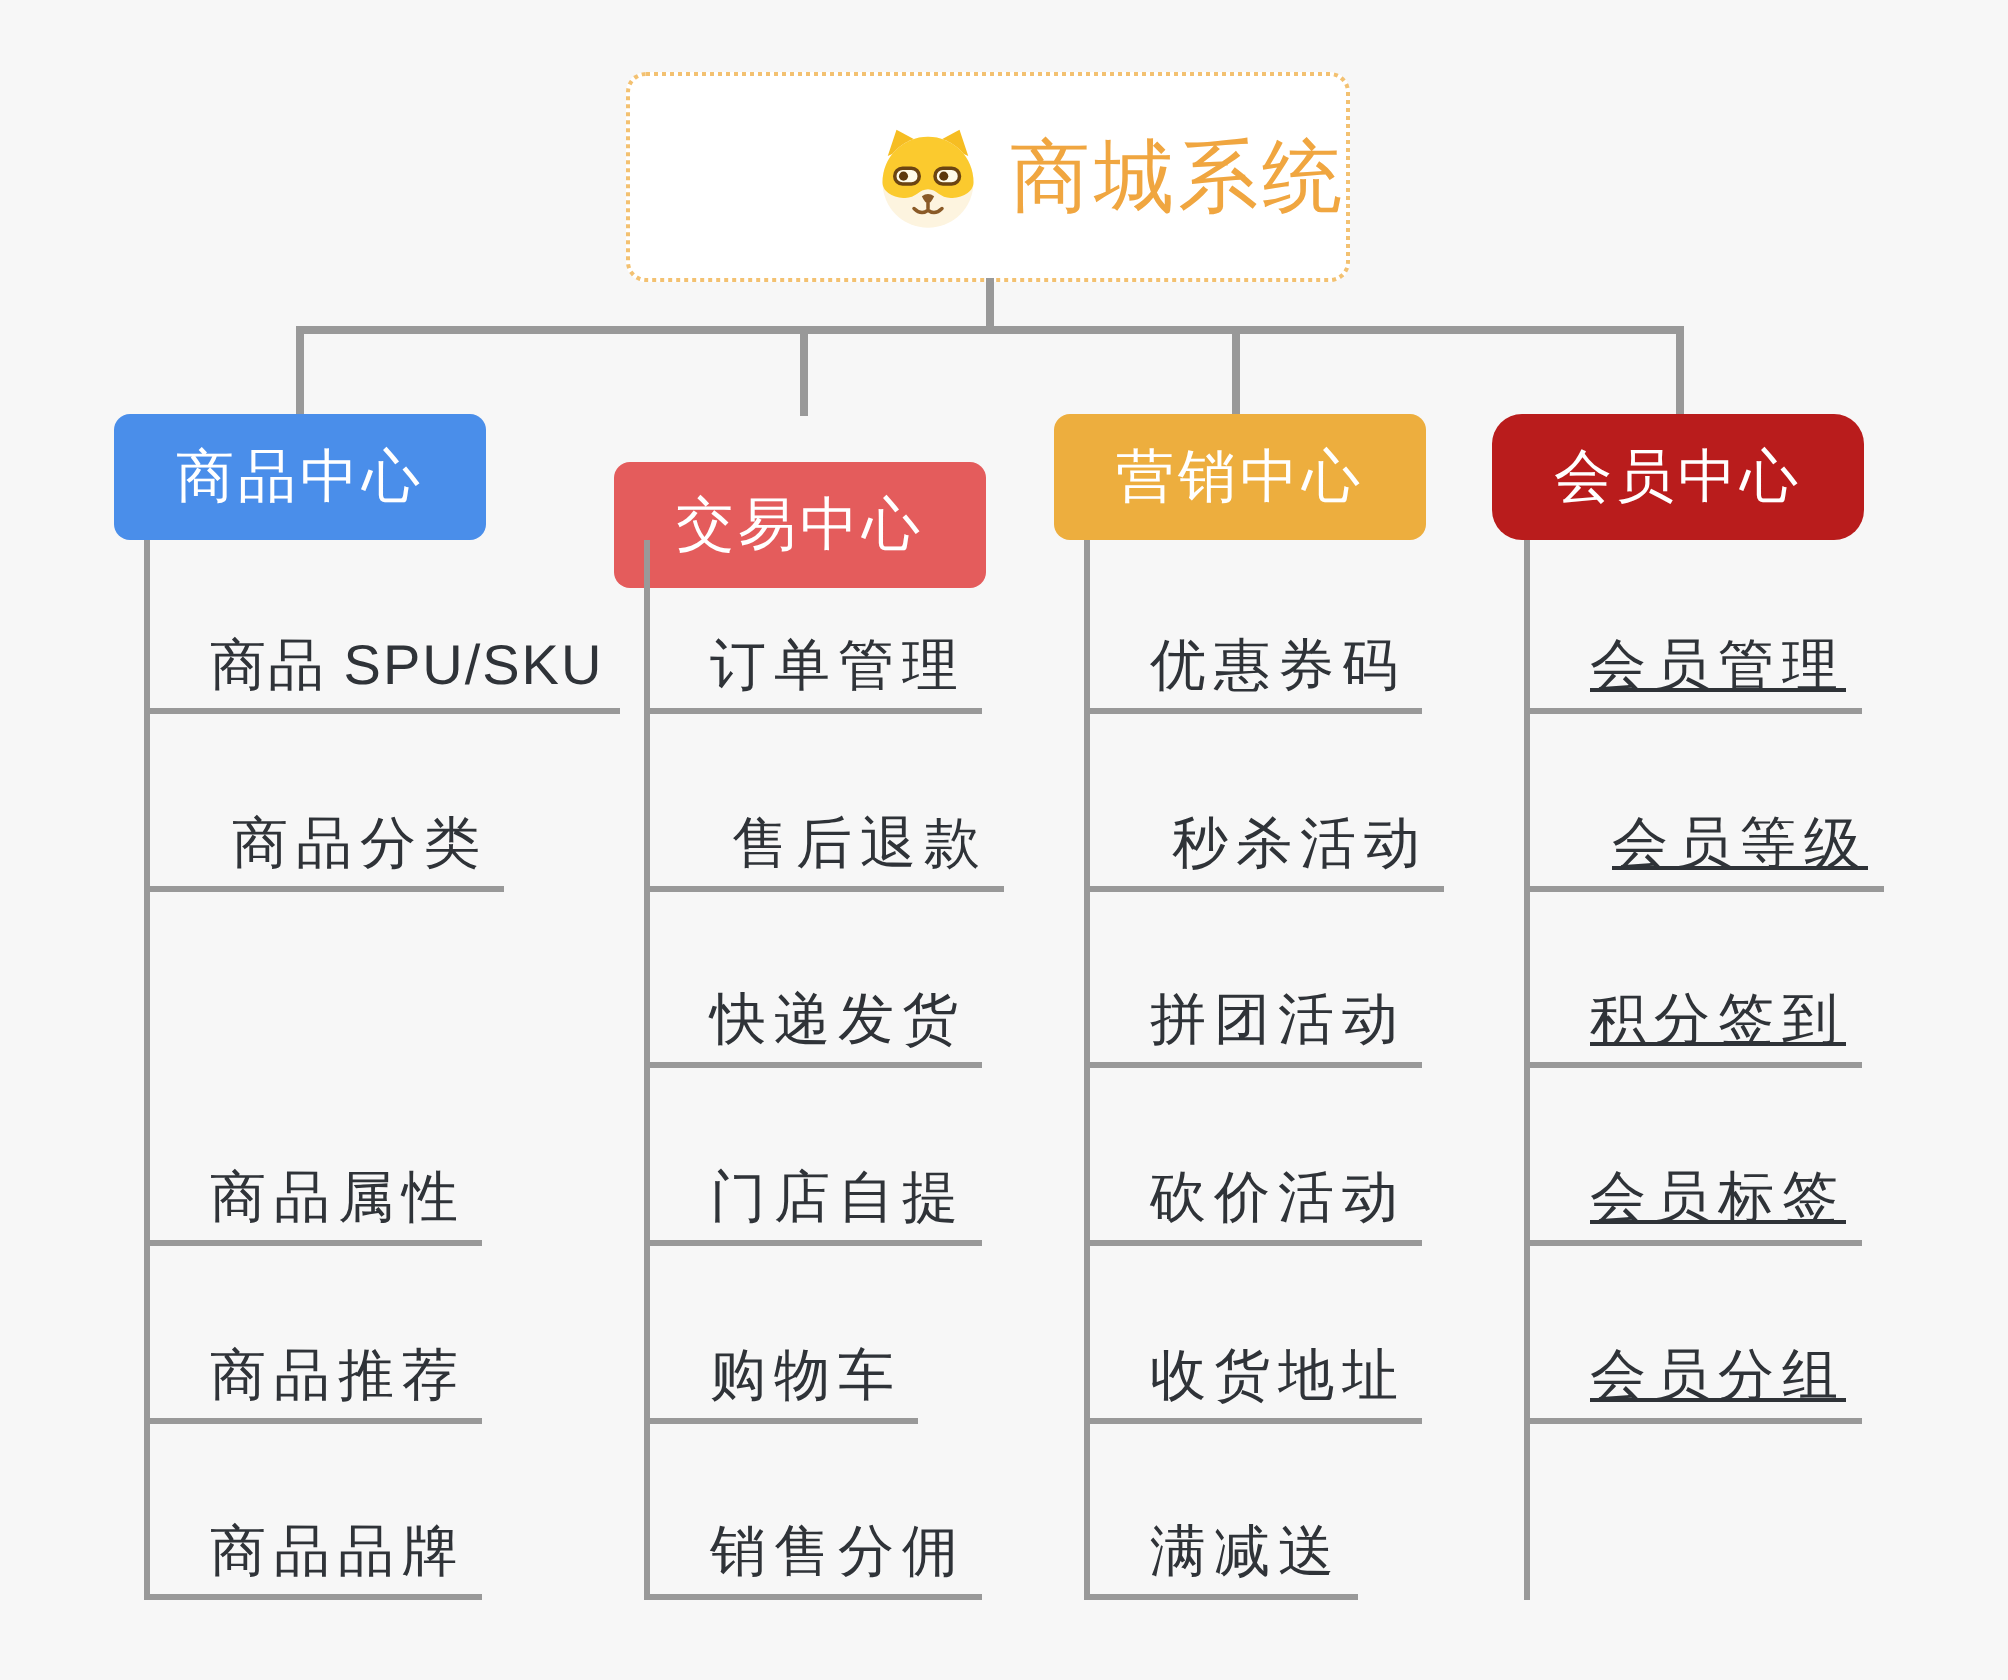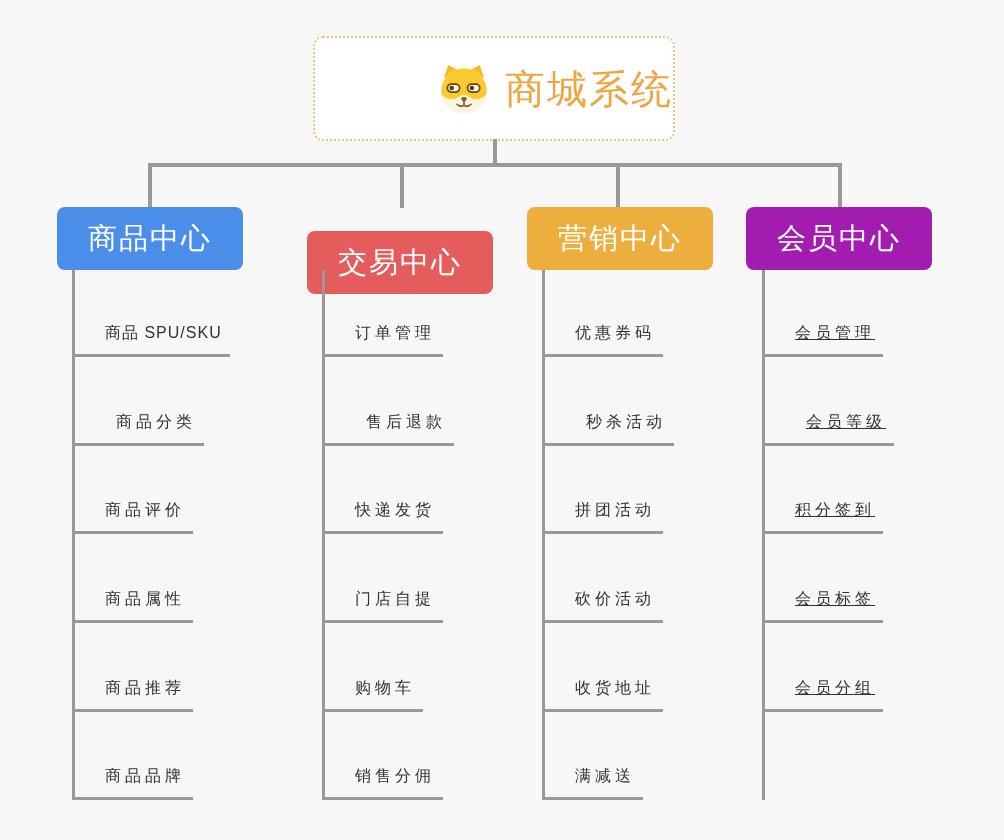--- a/index.html
+++ b/index.html
@@ -20,28 +20,28 @@
   .line{position:absolute;background:#999999;}
   
   .hdr{
     position:absolute;top:207px;width:186px;height:63px;border-radius:8px;
     display:flex;align-items:center;justify-content:center;
     color:#ffffff;font-size:29px;letter-spacing:2px;font-weight:400;
   }
   .b1{left:57px;background:#4a8eea;}
   .b2{left:307px;background:#e45c5c;margin-top:24px;}
   .b3{left:527px;background:#edae3e;}
-  .b4{left:746px;background:#a21caf;}
+  .b4{left:746px;background:#b91c1c;border-radius:15px;}
   
   .spine{position:absolute;top:270px;width:3px;height:530px;background:#999999;}
   .s1{left:72px;}.s2{left:322px;}.s3{left:542px;}.s4{left:762px;}
   
   .leaf{
     position:absolute;white-space:nowrap;
-    font-size:16px;letter-spacing:4px;color:#2f3338;line-height:26px;
+    font-size:28px;letter-spacing:4px;color:#2f3338;line-height:26px;
     padding:0 8px 8px 33px;border-bottom:3px solid #999999;
   }
   .c1{left:72px;}.c2{left:322px;}.c3{left:542px;}.c4{left:762px;text-decoration:underline;}
   .r1{top:320px;}.r2{top:409px;padding-left:44px;}.r3{top:497px;}
   .r4{top:586px;}.r5{top:675px;}.r6{top:763px;}
   .latin{letter-spacing:1px;}
 </style>
 </head>
 <body>
 
@@ -75,21 +75,20 @@
   <div class="hdr b3">营销中心</div>
   <div class="hdr b4">会员中心</div>
 
   <div class="spine s1"></div>
   <div class="spine s2"></div>
   <div class="spine s3"></div>
   <div class="spine s4"></div>
 
   <div class="leaf c1 r1 latin">商品 SPU/SKU</div>
   <div class="leaf c1 r2">商品分类</div>
-  <div class="leaf c1 r3">商品评价</div>
   <div class="leaf c1 r4">商品属性</div>
   <div class="leaf c1 r5">商品推荐</div>
   <div class="leaf c1 r6">商品品牌</div>
 
   <div class="leaf c2 r1">订单管理</div>
   <div class="leaf c2 r2">售后退款</div>
   <div class="leaf c2 r3">快递发货</div>
   <div class="leaf c2 r4">门店自提</div>
   <div class="leaf c2 r5">购物车</div>
   <div class="leaf c2 r6">销售分佣</div>

